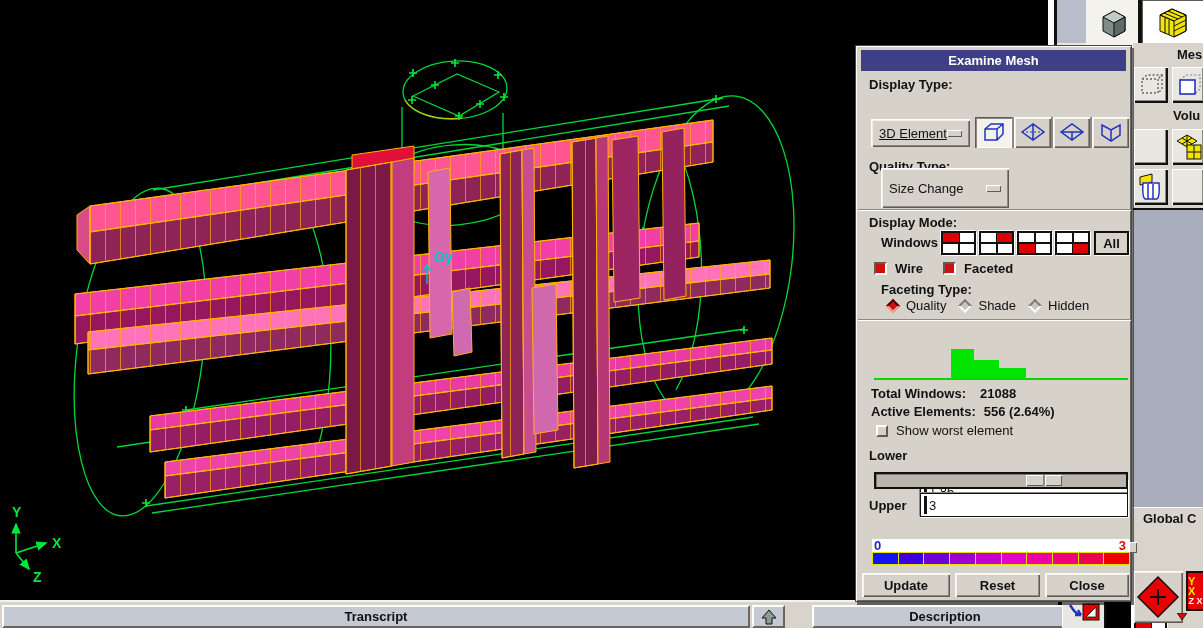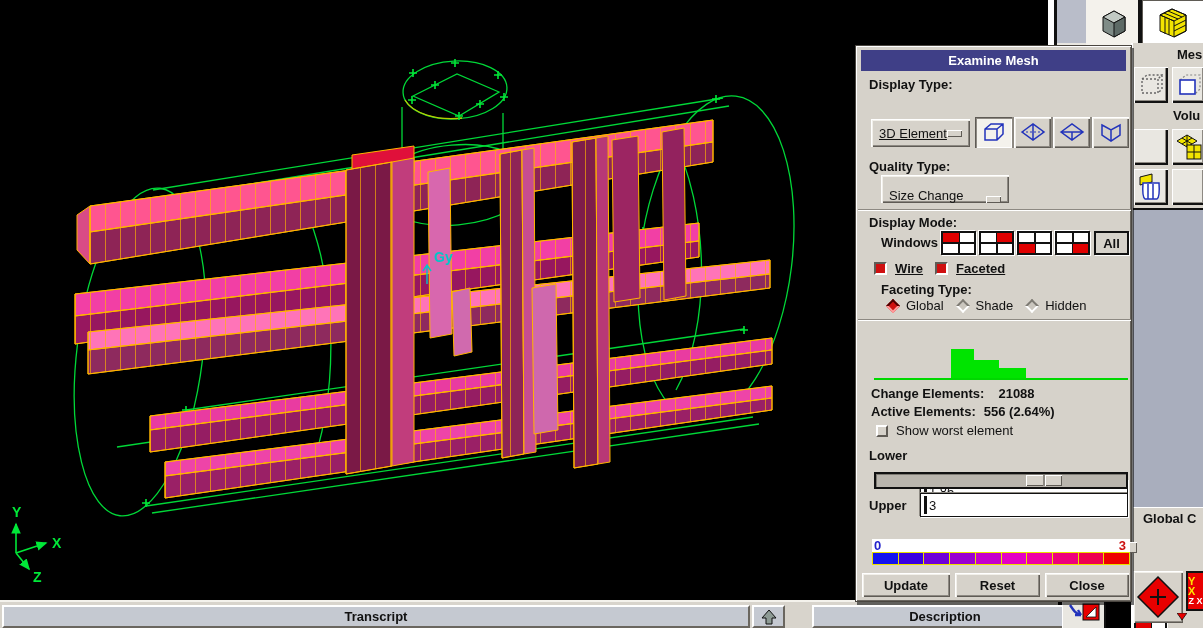--- a/index.html
+++ b/index.html
@@ -317,21 +317,21 @@
       </div>
       <div style="width:2px;background:#8d8982;"></div>
       <div class="elbtn raised">
         <svg width="26" height="23" viewBox="0 0 26 23">
           <path d="M4,4 L13,9 L22,4 L22,14 L13,20 L4,14 Z M13,9 L13,20" fill="none" stroke="#2233bb" stroke-width="1.5"></path>
         </svg>
       </div>
     </div>
 
     <div class="abs lbl" style="left:13px;top:113px;">Quality Type:</div>
-    <div class="abs raised menubtn" style="left:25px;top:129px;width:128px;height:28px;align-items:flex-end;">
+    <div class="abs raised menubtn" style="left:25px;top:122px;width:128px;height:40px;">
       <span>Size Change</span>
       <span class="menubar"></span>
     </div>
 
     <div class="abs sep" style="left:2px;top:163px;width:273px;"></div>
 
     <div class="abs lbl" style="left:13px;top:169px;">Display Mode:</div>
 
     <div class="abs lbl" style="left:25px;top:189px;">Windows</div>
     <div class="abs" style="left:85px;top:185px;display:flex;align-items:center;">
@@ -347,36 +347,36 @@
           <span class="quad bl"></span>
         </div>
       <div style="width:3px;"></div>
       <div class="winbtn">
           <span class="quad br"></span>
         </div>
       <div style="width:4px;"></div>
       <div class="btn" style="width:35px;height:24px;background:#d6d2ca;border:2px solid #111;box-shadow:1px 1px 0 #fff;font-size:13px;">All</div>
     </div>
 
-    <div class="abs" style="left:18px;top:215px;display:flex;gap:12px;text-decoration:underline;">
+    <div class="abs" style="left:18px;top:215px;display:flex;gap:20px;">
       <span class="ditem">
         <span class="chk on"></span>
         <span class="lbl">Wire</span>
         </span>
       <span class="ditem">
         <span class="chk on"></span>
         <span class="lbl">Faceted</span>
         </span>
     </div>
 
     <div class="abs lbl" style="left:25px;top:236px;">Faceting Type:</div>
     <div class="abs" style="left:32px;top:252px;display:flex;gap:14px;">
       <span class="ditem">
         <span class="diamond on"></span>
-        <span class="rlbl">Global</span>
+        <span class="rlbl">Quality</span>
         </span>
       <span class="ditem">
         <span class="diamond"></span>
         <span class="rlbl">Shade</span>
         </span>
       <span class="ditem">
         <span class="diamond"></span>
         <span class="rlbl">Hidden</span>
         </span>
     </div>
@@ -384,21 +384,21 @@
     <div class="abs sep" style="left:2px;top:273px;width:273px;"></div>
 
     <div class="abs" style="left:18px;top:288px;width:254px;height:46px;">
       <div class="abs" style="left: 77px; bottom: 2px; width: 23px; background: rgb(0, 228, 0); height: 29px;"></div>
       <div class="abs" style="left: 100px; bottom: 2px; width: 25px; background: rgb(0, 228, 0); height: 18px;"></div>
       <div class="abs" style="left: 125px; bottom: 2px; width: 27px; background: rgb(0, 228, 0); height: 10px;"></div>
       <div class="abs" style="left:0;bottom:0;width:254px;height:2px;background:#00d800;"></div>
     </div>
 
     <div class="abs" style="left:15px;top:340px;display:flex;gap:14px;">
-      <span class="lbl">Change Elements:</span>
+      <span class="lbl">Total Windows:</span>
       <span class="lbl">21088</span>
     </div>
     <div class="abs" style="left:15px;top:358px;display:flex;gap:8px;">
       <span class="lbl">Active Elements:</span>
       <span class="lbl">556 (2.64%)</span>
     </div>
     <div class="abs ditem" style="left:20px;top:377px;">
       <span class="chk" style="width:12px;height:12px;"></span>
       <span class="rlbl">Show worst element</span>
     </div>

